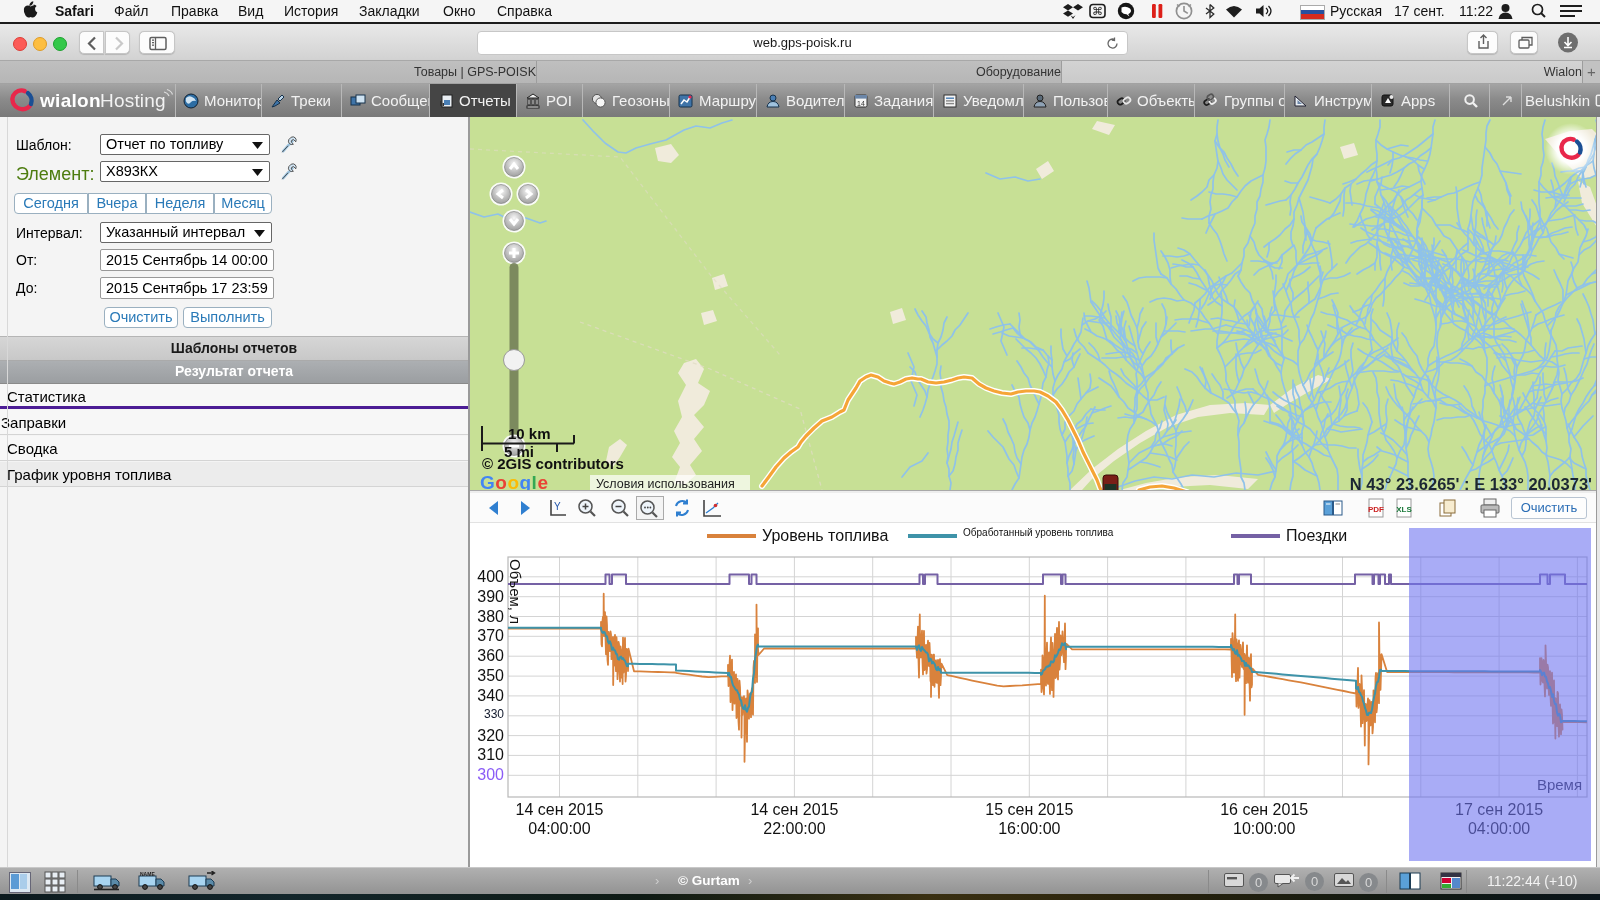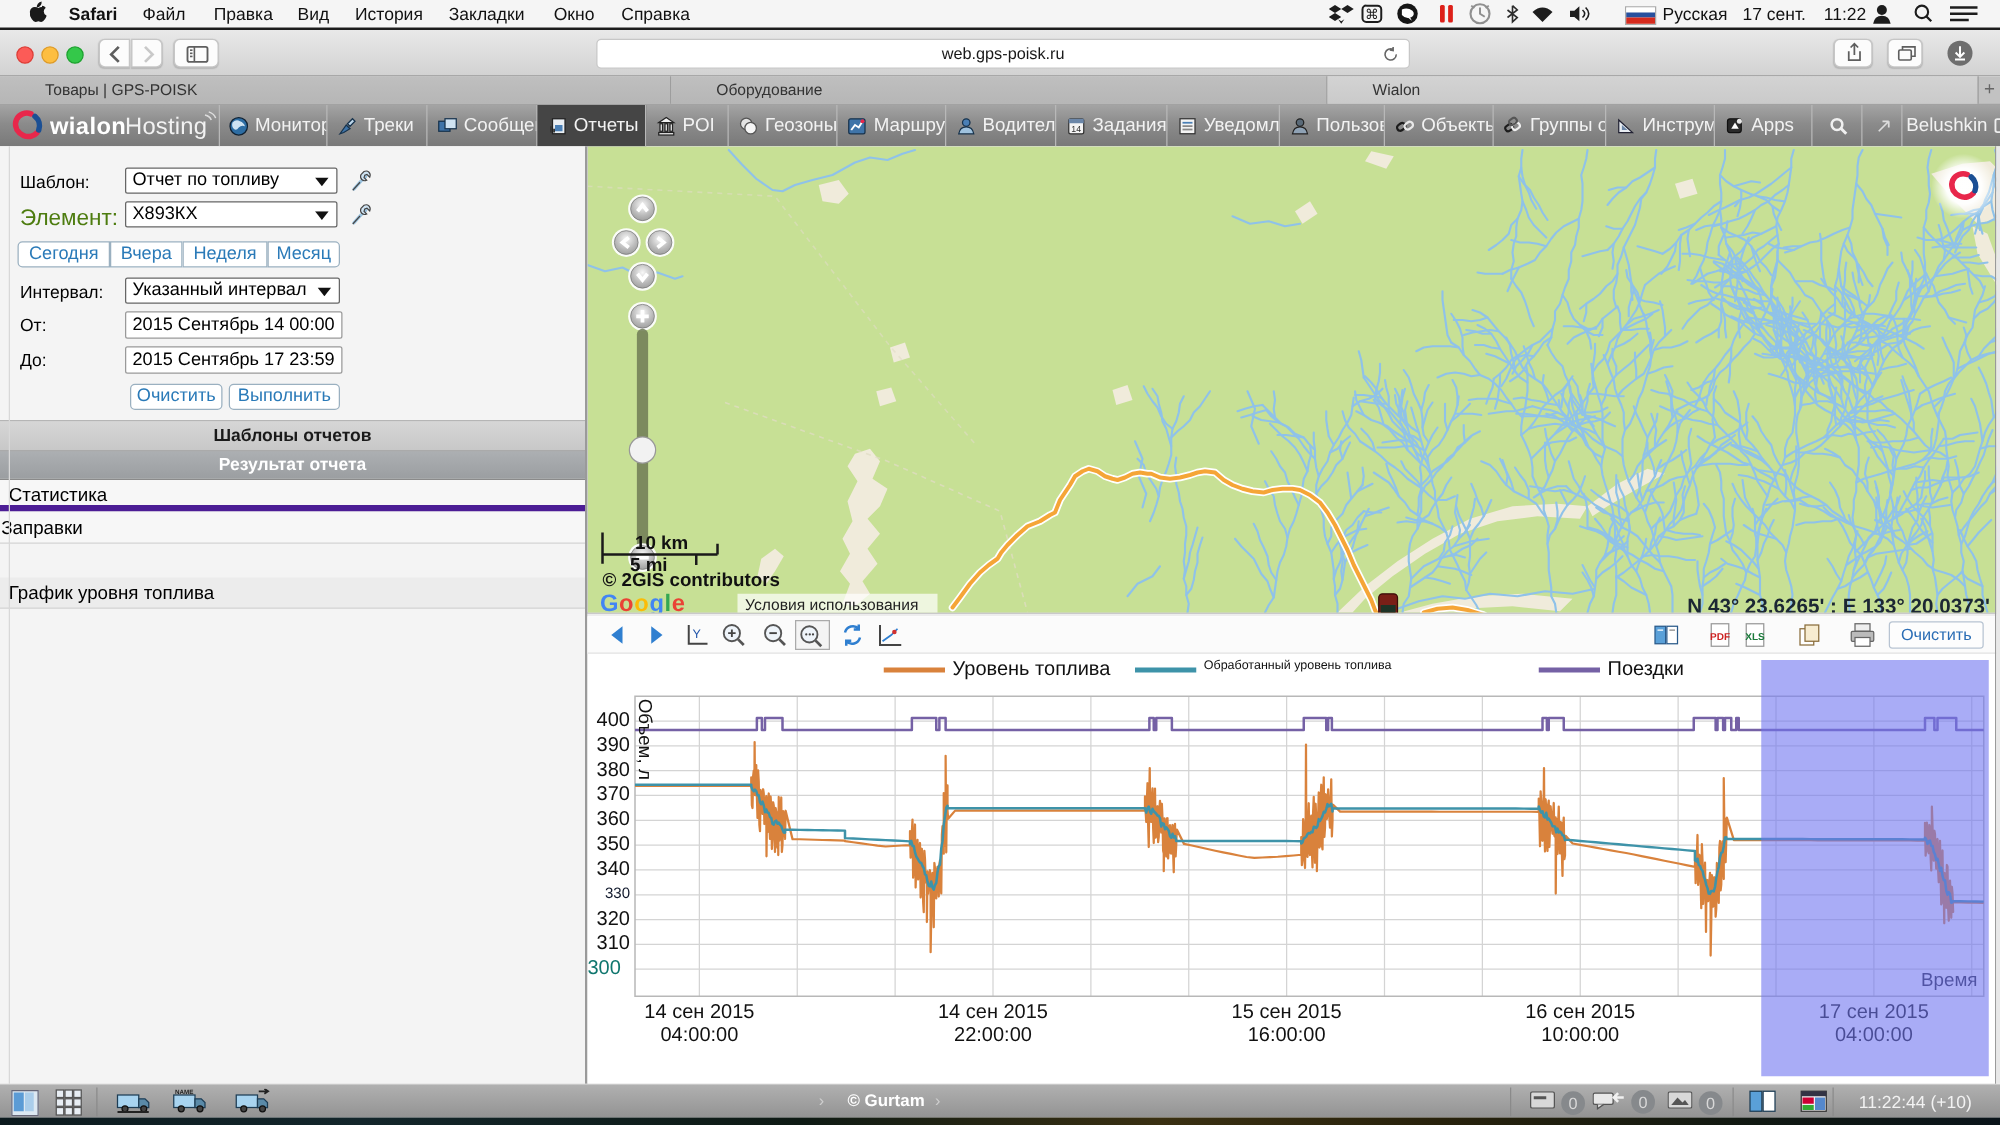--- a/index.html
+++ b/index.html
@@ -1,21 +1,21 @@
 <!DOCTYPE html>
 <html><head><meta charset="utf-8"><style>
 * { margin:0; padding:0; }
 html,body { width:1600px; height:900px; overflow:hidden; font-family:"Liberation Sans",sans-serif; background:#fff; }
 #menubar { position:absolute; left:0; top:0; width:1600px; height:22px; background:#f5f5f5; color:#111; }
 #winline { position:absolute; left:0; top:22px; width:1600px; height:2px; background:#1c1c1c; }
 #toolbar { position:absolute; left:0; top:24px; width:1600px; height:37px; background:linear-gradient(#e9e9e9,#d2d2d2); border-bottom:1px solid #a8a8a8; box-sizing:border-box; }
 .tbtn { position:absolute; background:#fcfcfc; border:1px solid #c6c6c6; box-sizing:border-box; box-shadow:0 0.5px 1px rgba(0,0,0,0.15); }
 #tabbar { position:absolute; left:0; top:61px; width:1600px; height:23px; background:#c2c2c2; border-bottom:1px solid #a2a2a2; box-sizing:border-box; }
 .tab { position:absolute; top:0; height:22px; border-right:1px solid #9d9d9d; }
-.tab span { display:block; text-align:left; font-size:12.5px; color:#333; line-height:22px;margin-left:36px; }
+.tab span { display:block; text-align:right; font-size:12.5px; color:#333; line-height:22px;margin-left:36px; }
 #navbar { position:absolute; left:0; top:84px; width:1600px; height:33px; background:linear-gradient(#a4a4a4,#8b8b8b 45%,#797979); }
 .navit { position:absolute; top:0; height:33px; display:flex; align-items:center; color:#f2f2f2; font-size:15px; border-right:1px solid #b8b8b8; overflow:hidden; white-space:nowrap; }
 .navit svg { margin:0 5px 0 8px; flex:none; }
 .navit span { }
 .navit.active { background:#454545; }
 #logo { position:absolute; left:0; top:0; width:175px; height:33px; border-right:1px solid #b8b8b8; }
 #leftpanel { position:absolute; left:0; top:117px; width:470px; height:750px; background:#f4f4f4; border-right:2px solid #9a9a9a; box-sizing:border-box; }
 .sel { position:absolute; height:21px; background:#fff; border:1px solid #666; border-radius:2px; font-size:14.5px; color:#000; line-height:19px; padding-left:5px; box-sizing:border-box; }
 .inp { position:absolute; height:22px; background:#fff; border:1px solid #999; border-radius:2px; font-size:14.5px; color:#000; line-height:20px; padding-left:5px; box-sizing:border-box; overflow:hidden; }
 .qbtn { position:absolute; top:76px; height:21px; background:#fff; border:1px solid #9ab0c0; text-align:center; font-size:14.5px; color:#2a7ab8; line-height:19px; box-sizing:border-box; }
@@ -309,22 +309,23 @@
         <path d="M0 0 L11 0 L5.5 7 Z" fill="#111"></path>
       </svg></div>
     <div style="position:absolute;left:16px;top:135px;font-size:14px;color:#000">От:</div>
     <div class="inp" style="left:100px;top:132px;width:174px">2015 Сентябрь 14 00:00</div>
     <div style="position:absolute;left:16px;top:163px;font-size:14px;color:#000">До:</div>
     <div class="inp" style="left:100px;top:160px;width:174px">2015 Сентябрь 17 23:59</div>
     <div class="abtn" style="left:104px;top:190px;width:74px">Очистить</div>
     <div class="abtn" style="left:183px;top:190px;width:89px">Выполнить</div>
     <div style="position:absolute;left:0;top:243px;width:468px;height:23px;background:linear-gradient(#adb0b3,#9b9ea1);border-bottom:1px solid #8a8a8a;text-align:center;font-weight:bold;font-size:14px;color:#fff;line-height:23px">Результат отчета</div>
     <div style="position:absolute;left:0;top:219px;width:468px;height:23px;background:linear-gradient(#d6d6d6,#c8c8c8);border-top:1px solid #b5b5b5;border-bottom:1px solid #aaa;text-align:center;font-weight:bold;font-size:14px;color:#1a1a1a;line-height:23px">Шаблоны отчетов</div>
-    <div style="position:absolute;left:0;top:267px;width:468px;height:25px;background:#f7f7f7;border-bottom:5px solid #4c1d95;font-size:15px;color:#000;line-height:25px;padding-left:7px;box-sizing:border-box">Статистика</div>
+    <div style="position:absolute;left:0;top:267px;width:468px;height:25px;background:#f7f7f7;border-bottom:3px solid #4c1d95;font-size:15px;color:#000;line-height:25px;padding-left:7px;box-sizing:border-box">Статистика</div>
     <div style="position:absolute;left:0;top:293px;width:468px;height:25px;background:#f7f7f7;border-bottom:1px solid #d4d4d4;font-size:15px;color:#000;line-height:25px;padding-left:1px;box-sizing:border-box">Заправки</div>
+    <div style="position:absolute;left:0;top:319px;width:468px;height:25px;background:#f7f7f7;border-bottom:1px solid #d4d4d4;font-size:15px;color:#000;line-height:25px;padding-left:7px;box-sizing:border-box">Сводка</div>
     <div style="position:absolute;left:0;top:345px;width:468px;height:25px;background:#ececec;border-bottom:1px solid #d4d4d4;font-size:15px;color:#000;line-height:25px;padding-left:7px;box-sizing:border-box">График уровня топлива</div>
   </div>
 <div style="position:absolute;left:470px;top:490px;width:1130px;height:1px;background:#a8a8a8"></div>
 <div style="position:absolute;left:470px;top:491px;width:1130px;height:2px;background:#ededed"></div>
 <div id="map">
 <svg width="1130" height="376" viewBox="0 0 1130 376" style="position:absolute;left:0;top:0">
 <rect x="0" y="0" width="1130" height="376" fill="#c7e095"></rect>
 <path d="M185 31 L201 27 L209 38 L201 46 L188 44 Z" fill="#f0ebdb"></path>
 <path d="M242 161 L254 157 L258 169 L245 173 Z" fill="#f0ebdb"></path>
 <path d="M231 196 L243 193 L247 204 L234 208 Z" fill="#f0ebdb"></path>
@@ -1159,21 +1160,21 @@
 <path d="M38.0 135.6L44.2 135.6L50.4 135.6L56.6 135.6L62.8 135.6L69.0 135.6L75.2 135.6L81.4 135.6L87.6 135.6L93.8 135.6L100.0 135.6L106.2 135.6L112.4 135.6L118.6 135.6L124.8 135.6L131.0 135.6L131.0 128.9L131.5 151.2L132.0 153.4L132.5 127.9L133.0 123.6L133.5 140.0L133.7 100.7L134.0 143.1L134.5 134.7L135.0 119.1L135.5 144.0L136.0 161.3L136.5 123.3L137.0 132.4L137.5 167.0L138.0 171.9L138.5 139.0L139.0 142.7L139.5 156.8L140.0 158.1L140.5 138.4L141.0 141.5L141.5 166.2L142.0 158.6L142.5 148.5L143.0 143.9L143.2 192.0L143.5 164.6L144.0 172.7L144.5 150.5L145.0 141.8L145.5 166.6L146.0 178.1L146.5 144.2L147.0 153.9L147.5 186.2L148.0 177.9L148.5 148.8L149.0 151.3L149.5 167.3L150.0 188.6L150.5 153.4L151.0 156.3L151.5 183.0L152.0 185.1L152.5 156.8L152.6 191.0L153.0 144.6L153.5 179.6L154.0 172.6L154.5 154.0L155.0 145.0L155.5 188.6L156.0 182.7L156.5 155.9L157.0 157.4L157.5 175.7L158.0 175.3L158.0 178.1L158.5 155.6L164.0 178.3L170.0 178.4L176.0 178.6L182.0 178.8L188.0 179.0L194.0 179.1L200.0 179.3L206.0 179.5L206.0 179.9L212.5 180.8L219.0 181.7L225.5 182.6L232.0 183.5L238.5 184.2L245.0 183.8L251.5 183.4L258.0 183.1L258.0 171.9L258.5 193.1L259.0 187.8L259.5 172.4L260.0 162.7L260.5 209.1L261.0 198.7L261.5 177.0L262.0 166.6L262.5 217.0L263.0 199.1L263.5 184.1L264.0 178.9L264.5 210.6L265.0 197.1L265.5 184.8L266.0 181.4L266.5 225.0L267.0 219.4L267.5 186.0L268.0 196.8L268.5 228.3L269.0 236.7L269.5 187.7L270.0 194.4L270.5 210.6L271.0 213.2L271.5 204.9L271.5 244.6L272.0 204.1L272.5 222.0L273.0 215.8L273.5 208.3L274.0 203.2L274.5 216.4L274.5 268.8L275.0 238.9L275.5 210.1L276.0 205.3L276.5 227.7L277.0 248.8L277.5 197.4L278.0 201.7L278.5 219.2L279.0 225.7L279.5 204.3L280.0 200.5L280.5 209.5L281.0 224.2L281.5 198.4L282.0 195.4L282.5 215.8L283.0 221.7L283.5 174.9L284.0 168.0L284.5 185.3L285.0 189.9L285.0 141.4L285.5 153.1L286.0 151.3L286.5 183.8L286.5 111.6L287.0 188.9L287.5 140.6L288.0 135.3L288.0 155.5L288.5 162.0L294.1 155.5L300.2 155.5L306.2 155.5L312.3 155.5L318.4 155.5L324.5 155.5L330.5 155.5L336.6 155.5L342.7 155.5L348.8 155.5L354.8 155.5L360.9 155.5L367.0 155.5L373.1 155.5L379.2 155.5L385.2 155.5L391.3 155.5L397.4 155.5L403.5 155.5L409.5 155.5L415.6 155.5L421.7 155.5L427.8 155.5L433.8 155.5L439.9 155.5L446.0 155.5L446.0 144.0L446.5 156.3L447.0 164.6L447.5 148.2L448.0 133.6L448.5 166.4L449.0 184.6L449.5 138.3L449.8 121.5L450.0 148.4L450.5 162.5L451.0 164.5L451.5 144.4L452.0 137.7L452.5 169.0L453.0 181.4L453.5 153.7L454.0 137.9L454.5 177.1L455.0 175.4L455.5 154.9L456.0 152.0L456.5 180.7L457.0 176.4L457.5 154.6L458.0 147.7L458.5 170.1L459.0 173.0L459.5 150.0L460.0 161.8L460.5 187.6L461.0 189.7L461.0 203.9L461.5 161.7L462.0 165.3L462.5 173.0L463.0 192.2L463.5 161.7L464.0 161.6L464.5 193.8L465.0 182.4L465.5 167.9L466.0 167.2L466.5 189.5L467.0 189.9L467.5 171.7L468.0 167.0L468.5 188.6L469.0 204.8L469.5 169.1L470.0 166.1L470.5 192.1L471.0 183.0L471.0 180.7L471.5 170.7L477.2 182.1L483.5 183.4L489.8 184.8L496.0 186.2L502.2 187.6L508.5 188.9L514.8 190.1L521.0 191.4L527.2 192.6L533.5 193.3L539.8 193.0L546.0 192.7L552.2 192.4L558.5 191.9L564.8 191.4L571.0 190.8L571.0 176.6L571.5 199.1L572.0 194.6L572.5 162.3L573.0 167.1L573.5 191.5L574.0 201.4L574.5 173.3L574.8 102.7L575.0 167.5L575.5 184.7L576.0 192.5L576.5 162.6L577.0 149.6L577.5 186.8L578.0 191.0L578.5 162.1L579.0 159.5L579.5 187.3L580.0 200.9L580.5 156.5L581.0 144.5L581.5 178.5L582.0 197.2L582.5 150.0L583.0 161.1L583.5 178.7L583.5 203.9L584.0 174.7L584.5 161.8L585.0 141.0L585.5 185.0L586.0 183.7L586.5 146.2L587.0 134.8L587.5 182.8L588.0 186.5L588.5 148.0L589.0 128.9L589.5 176.6L590.0 169.4L590.5 142.4L591.0 145.4L591.5 162.2L592.0 155.2L592.5 138.5L593.0 148.3L593.5 161.0L594.0 169.1L594.5 149.1L595.0 130.5L595.5 176.2L596.0 163.8L596.0 156.3L596.5 150.9L602.1 156.3L608.2 156.3L614.3 156.3L620.4 156.3L626.6 156.3L632.7 156.3L638.8 156.3L644.9 156.3L651.0 156.3L657.1 156.3L663.2 156.3L669.3 156.3L675.4 156.3L681.6 156.4L687.7 156.4L693.8 156.4L699.9 156.4L706.0 156.4L712.1 156.4L718.2 156.4L724.3 156.4L730.4 156.4L736.6 156.4L742.7 156.4L748.8 156.4L754.9 156.4L761.0 156.5L761.0 145.8L761.5 158.9L762.0 184.0L762.5 140.1L763.0 149.8L763.5 179.1L764.0 179.6L764.5 153.1L765.0 141.4L765.2 121.5L765.5 169.3L766.0 188.2L766.5 146.4L767.0 154.6L767.5 181.2L768.0 187.8L768.5 151.0L769.0 147.5L769.5 184.6L770.0 168.8L770.5 152.0L771.0 158.6L771.5 169.4L772.0 174.0L772.5 158.4L773.0 149.4L773.5 175.5L774.0 176.4L774.5 160.9L774.6 221.8L775.0 162.1L775.5 172.2L776.0 190.2L776.5 166.4L777.0 152.3L777.5 177.4L778.0 189.7L778.5 164.7L779.0 165.0L779.5 189.2L780.0 207.7L780.5 169.1L781.0 161.1L781.5 194.3L782.0 191.5L782.0 180.7L782.5 175.7L788.1 181.8L794.2 182.9L800.4 184.0L806.5 185.1L812.6 186.2L818.7 187.3L824.8 188.4L830.9 189.4L837.1 190.6L843.2 191.9L849.3 193.1L855.4 194.3L861.5 195.6L867.6 196.8L873.8 198.0L879.9 199.3L886.0 200.5L886.0 188.5L886.5 213.5L887.0 202.6L887.5 191.1L888.0 175.0L888.5 214.9L889.0 208.2L889.5 190.8L890.0 193.1L890.5 212.5L891.0 233.5L891.5 182.3L892.0 195.9L892.5 230.1L893.0 220.9L893.5 204.9L894.0 197.1L894.5 224.5L894.8 252.5L895.0 231.5L895.5 210.9L896.0 211.2L896.5 228.0L897.0 222.7L897.5 211.8L898.0 205.3L898.5 235.7L898.5 271.4L899.0 244.6L899.5 207.1L900.0 211.2L900.5 232.4L901.0 230.7L901.5 208.8L902.0 213.6L902.5 240.4L903.0 234.2L903.5 197.4L904.0 200.4L904.5 221.3L905.0 229.3L905.5 184.9L906.0 179.8L906.5 219.3L907.0 214.8L907.5 184.6L908.0 180.2L908.5 197.0L909.0 210.2L909.0 129.5L909.5 169.9L910.0 161.8L910.5 196.8L911.0 179.8L911.0 179.1L911.5 161.1L917.1 179.1L923.2 179.1L929.3 179.1L935.5 179.1L941.6 179.2L947.7 179.2L953.8 179.2L959.9 179.2L966.0 179.2L972.2 179.2L978.3 179.2L984.4 179.3L990.5 179.3L996.6 179.3L1002.7 179.3L1008.8 179.3L1015.0 179.3L1021.1 179.4L1027.2 179.4L1033.3 179.4L1039.4 179.4L1045.5 179.4L1051.7 179.4L1057.8 179.4L1063.9 179.5L1070.0 179.5L1070.0 165.2L1070.5 191.5L1071.0 184.3L1071.5 165.1L1072.0 176.1L1072.5 188.0L1073.0 189.6L1073.5 167.0L1074.0 169.3L1074.5 192.3L1075.0 203.4L1075.5 168.4L1075.5 152.3L1076.0 168.1L1076.5 188.0L1077.0 195.5L1077.5 171.6L1078.0 174.4L1078.5 191.5L1079.0 201.9L1079.5 178.8L1080.0 178.2L1080.5 203.1L1081.0 212.8L1081.5 188.3L1082.0 179.7L1082.5 207.3L1083.0 230.5L1083.5 202.0L1084.0 187.4L1084.5 229.1L1085.0 220.4L1085.4 245.6L1085.5 205.2L1086.0 206.6L1086.5 227.7L1087.0 233.2L1087.5 199.0L1088.0 200.4L1088.5 232.8L1089.0 243.6L1089.5 217.2L1090.0 211.5L1090.5 227.1L1091.0 241.2L1091.5 216.4L1092.0 221.6L1092.5 236.5L1092.0 228.9L1098.2 229.0L1104.5 229.1L1110.8 229.2L1117.0 229.3" fill="none" stroke="#d9823c" stroke-width="1.8" stroke-linejoin="round"></path>
 <path d="M38.0 134.8L44.2 134.8L50.4 134.8L56.6 134.8L62.8 134.8L69.0 134.8L75.2 134.8L81.4 134.8L87.6 134.8L93.8 134.8L100.0 134.8L106.2 134.8L112.4 134.8L118.6 134.8L124.8 134.8L131.0 134.8L131.0 136.1L132.0 138.8L133.0 140.0L134.0 138.7L135.0 139.8L136.0 143.2L137.0 143.2L138.0 148.8L139.0 150.4L140.0 148.3L141.0 151.4L142.0 156.8L143.0 154.6L144.0 157.0L145.0 157.4L146.0 160.6L147.0 161.4L148.0 166.2L149.0 166.7L150.0 164.1L151.0 163.5L152.0 166.0L153.0 165.1L154.0 166.9L155.0 167.7L156.0 170.7L157.0 173.1L158.0 173.2L158.0 170.7L164.0 170.8L170.0 170.9L176.0 171.0L182.0 171.1L188.0 171.2L194.0 171.3L200.0 171.4L206.0 171.5L206.0 177.5L212.5 177.8L219.0 178.1L225.5 178.5L232.0 178.8L238.5 179.1L245.0 179.4L251.5 179.7L258.0 180.1L258.0 182.4L259.0 179.7L260.0 183.7L261.0 183.7L262.0 188.9L263.0 192.2L264.0 193.7L265.0 195.5L266.0 197.0L267.0 197.3L268.0 199.8L269.0 201.5L270.0 206.4L271.0 207.2L272.0 212.3L273.0 215.7L274.0 216.2L275.0 212.2L276.0 217.0L277.0 218.7L278.0 215.0L279.0 213.4L280.0 204.8L281.0 200.0L282.0 198.7L283.0 185.7L284.0 180.1L285.0 166.7L286.0 160.0L287.0 153.2L288.0 151.6L288.0 153.5L294.1 153.5L300.2 153.5L306.2 153.5L312.3 153.5L318.4 153.5L324.5 153.5L330.5 153.5L336.6 153.5L342.7 153.5L348.8 153.5L354.8 153.5L360.9 153.5L367.0 153.5L373.1 153.5L379.2 153.5L385.2 153.5L391.3 153.5L397.4 153.5L403.5 153.5L409.5 153.5L415.6 153.5L421.7 153.5L427.8 153.5L433.8 153.5L439.9 153.5L446.0 153.5L446.0 153.6L447.0 157.1L448.0 153.4L449.0 152.3L450.0 156.4L451.0 158.0L452.0 154.0L453.0 156.0L454.0 157.0L455.0 158.0L456.0 159.4L457.0 159.8L458.0 161.6L459.0 168.3L460.0 165.6L461.0 166.1L462.0 170.4L463.0 168.9L464.0 170.1L465.0 171.7L466.0 176.0L467.0 177.2L468.0 174.0L469.0 177.0L470.0 175.9L471.0 179.3L471.0 179.7L477.2 179.7L483.5 179.7L489.8 179.7L496.0 179.7L502.2 179.7L508.5 179.7L514.8 179.8L521.0 179.8L527.2 179.8L533.5 179.8L539.8 179.8L546.0 179.8L552.2 179.8L558.5 179.8L564.8 179.9L571.0 179.9L571.0 181.7L572.0 181.0L573.0 177.8L574.0 177.1L575.0 176.3L576.0 174.2L577.0 173.5L578.0 173.7L579.0 172.5L580.0 172.8L581.0 168.4L582.0 168.6L583.0 169.4L584.0 168.0L585.0 162.3L586.0 163.7L587.0 162.0L588.0 159.8L589.0 156.5L590.0 157.0L591.0 154.3L592.0 150.3L593.0 152.1L594.0 151.6L595.0 150.0L596.0 156.2L596.0 153.7L602.1 153.7L608.2 153.7L614.3 153.7L620.4 153.7L626.6 153.7L632.7 153.7L638.8 153.7L644.9 153.7L651.0 153.7L657.1 153.7L663.2 153.8L669.3 153.8L675.4 153.8L681.6 153.8L687.7 153.8L693.8 153.8L699.9 153.8L706.0 153.8L712.1 153.8L718.2 153.8L724.3 153.8L730.4 153.8L736.6 153.8L742.7 153.8L748.8 153.9L754.9 153.9L761.0 153.9L761.0 152.1L762.0 155.2L763.0 157.2L764.0 156.0L765.0 160.2L766.0 161.0L767.0 157.2L768.0 162.7L769.0 161.9L770.0 163.6L771.0 165.3L772.0 168.1L773.0 168.0L774.0 168.3L775.0 172.9L776.0 169.9L777.0 173.0L778.0 172.3L779.0 173.2L780.0 175.2L781.0 175.3L782.0 179.1L782.0 178.7L788.1 179.2L794.2 179.8L800.4 180.3L806.5 180.8L812.6 181.4L818.7 181.9L824.8 182.4L830.9 183.0L837.1 183.5L843.2 184.1L849.3 184.6L855.4 185.1L861.5 185.7L867.6 186.2L873.8 186.7L879.9 187.3L886.0 187.8L886.0 195.3L887.0 196.1L888.0 194.0L889.0 199.1L890.0 199.6L891.0 202.4L892.0 203.6L893.0 208.2L894.0 210.7L895.0 214.9L896.0 217.5L897.0 221.9L898.0 222.1L899.0 219.8L900.0 219.8L901.0 220.1L902.0 216.6L903.0 209.4L904.0 204.3L905.0 200.6L906.0 192.9L907.0 189.3L908.0 188.9L909.0 184.0L910.0 177.0L911.0 176.8L911.0 178.1L917.1 178.1L923.2 178.1L929.3 178.1L935.5 178.1L941.6 178.2L947.7 178.2L953.8 178.2L959.9 178.2L966.0 178.2L972.2 178.2L978.3 178.3L984.4 178.3L990.5 178.3L996.6 178.3L1002.7 178.3L1008.8 178.3L1015.0 178.3L1021.1 178.4L1027.2 178.4L1033.3 178.4L1039.4 178.4L1045.5 178.4L1051.7 178.4L1057.8 178.5L1063.9 178.5L1070.0 178.5L1070.0 177.1L1071.0 178.6L1072.0 182.2L1073.0 180.1L1074.0 179.5L1075.0 183.6L1076.0 183.7L1077.0 188.5L1078.0 190.5L1079.0 195.0L1080.0 194.0L1081.0 198.2L1082.0 203.7L1083.0 201.2L1084.0 207.7L1085.0 211.1L1086.0 211.1L1087.0 219.5L1088.0 222.8L1089.0 220.7L1090.0 222.1L1091.0 229.2L1092.0 228.8L1092.0 227.9L1098.2 228.0L1104.5 228.1L1110.8 228.2L1117.0 228.3" fill="none" stroke="#3e93a9" stroke-width="2" stroke-linejoin="round"></path>
 <path d="M38.0 90.9L135.5 90.9L135.5 81.4L139.5 81.4L139.5 90.9L142.0 90.9L142.0 81.4L156.0 81.4L156.0 90.9L259.5 90.9L259.5 81.4L279.0 81.4L279.0 90.9L281.5 90.9L281.5 81.4L286.5 81.4L286.5 90.9L449.5 90.9L449.5 81.4L453.0 81.4L453.0 90.9L455.0 90.9L455.0 81.4L467.5 81.4L467.5 90.9L573.0 90.9L573.0 81.4L591.0 81.4L591.0 90.9L592.5 90.9L592.5 81.4L595.5 81.4L595.5 90.9L764.0 90.9L764.0 81.4L767.5 81.4L767.5 90.9L769.0 90.9L769.0 81.4L781.0 81.4L781.0 90.9L885.0 90.9L885.0 81.4L902.5 81.4L902.5 90.9L904.0 90.9L904.0 81.4L908.5 81.4L908.5 90.9L910.0 90.9L910.0 81.4L915.0 81.4L915.0 90.9L919.0 90.9L919.0 81.4L921.0 81.4L921.0 90.9L1070.0 90.9L1070.0 81.4L1077.5 81.4L1077.5 90.9L1080.0 90.9L1080.0 81.4L1095.0 81.4L1095.0 90.9L1117.0 90.9" fill="none" stroke="#7561a5" stroke-width="2" stroke-linejoin="round"></path>
 </svg>
 <div style="position:absolute;left:237px;top:41px;width:49px;height:4px;background:#d9823c"></div>
     <div style="position:absolute;left:292px;top:34px;font-size:16px;color:#111">Уровень топлива</div>
     <div style="position:absolute;left:438px;top:41px;width:49px;height:4px;background:#3e93a9"></div>
     <div style="position:absolute;left:493px;top:34px;font-size:10px;color:#111">Обработанный уровень топлива</div>
     <div style="position:absolute;left:761px;top:41px;width:49px;height:4px;background:#7561a5"></div>
     <div style="position:absolute;left:816px;top:34px;font-size:16px;color:#111">Поездки</div>
-    <div style="position:absolute;left:0px;top:273.3px;width:34px;text-align:left;font-size:16px;color:#0f766e">300</div>
+    <div style="position:absolute;left:0px;top:273.3px;width:34px;text-align:right;font-size:16px;color:#8b5cf6">300</div>
     <div style="position:absolute;left:0px;top:253.4px;width:34px;text-align:right;font-size:16px;color:#111">310</div>
     <div style="position:absolute;left:0px;top:233.6px;width:34px;text-align:right;font-size:16px;color:#111">320</div>
     <div style="position:absolute;left:0px;top:213.8px;width:34px;text-align:right;font-size:12px;color:#0f172a">330</div>
     <div style="position:absolute;left:0px;top:193.9px;width:34px;text-align:right;font-size:16px;color:#111">340</div>
     <div style="position:absolute;left:0px;top:174.1px;width:34px;text-align:right;font-size:16px;color:#111">350</div>
     <div style="position:absolute;left:0px;top:154.2px;width:34px;text-align:right;font-size:16px;color:#111">360</div>
     <div style="position:absolute;left:0px;top:134.3px;width:34px;text-align:right;font-size:16px;color:#111">370</div>
     <div style="position:absolute;left:0px;top:114.5px;width:34px;text-align:right;font-size:16px;color:#111">380</div>
     <div style="position:absolute;left:0px;top:94.7px;width:34px;text-align:right;font-size:16px;color:#111">390</div>
     <div style="position:absolute;left:0px;top:74.8px;width:34px;text-align:right;font-size:16px;color:#111">400</div>

